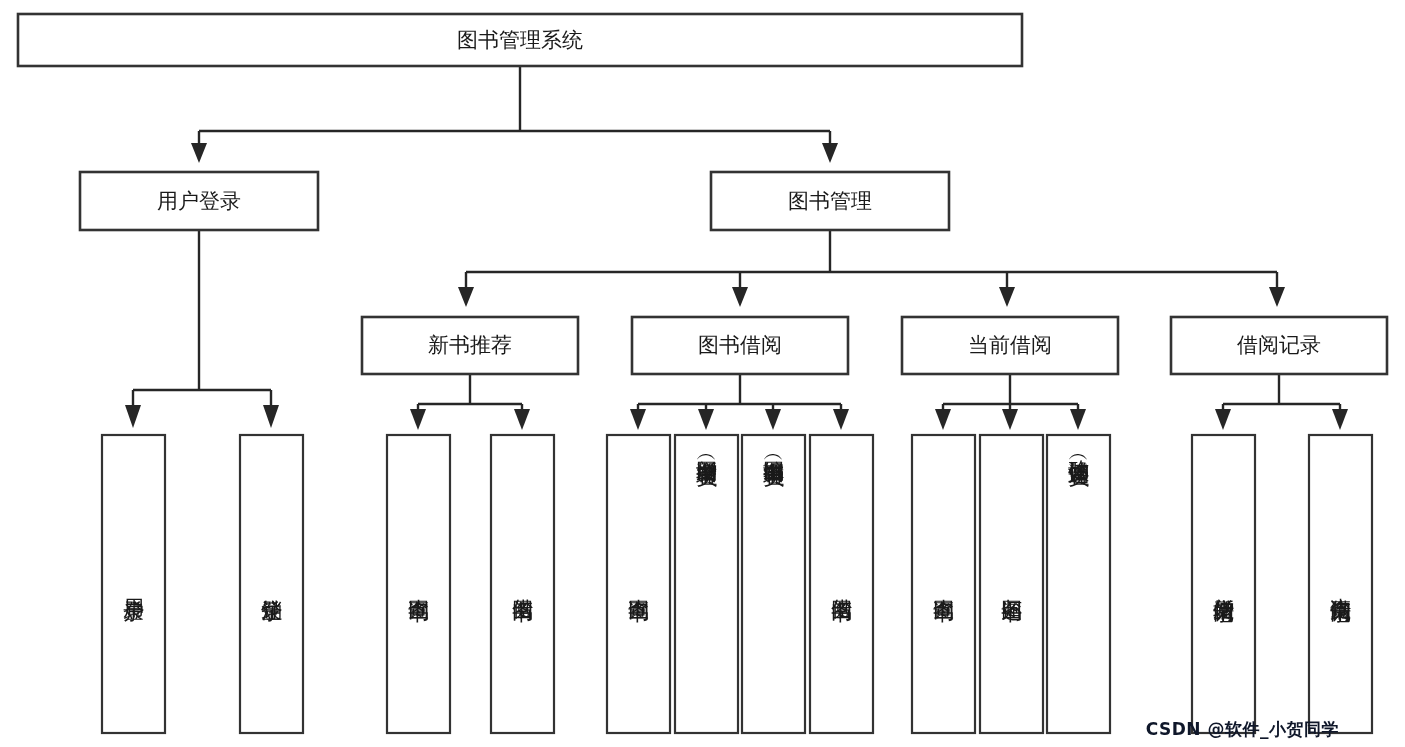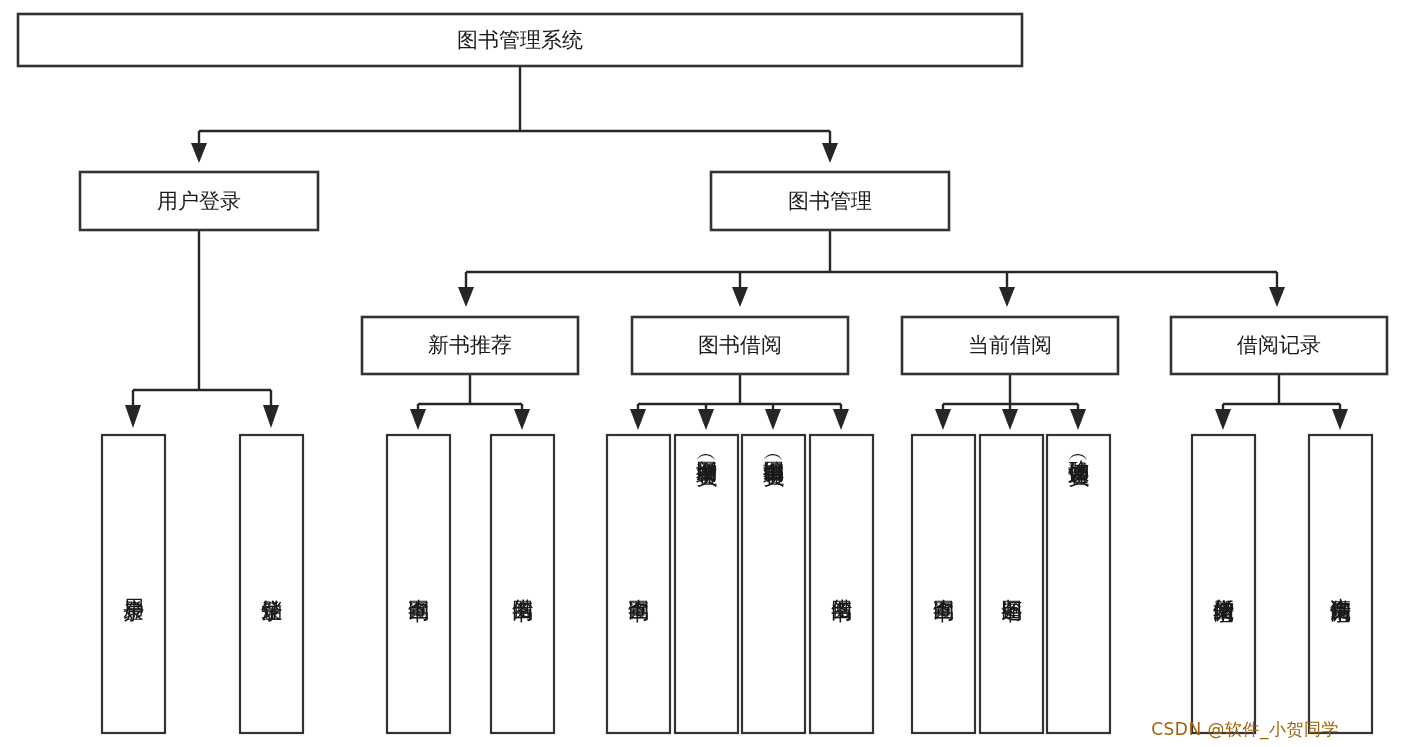--- a/index.html
+++ b/index.html
@@ -71,23 +71,24 @@
     letter-spacing: 1px;
     white-space: nowrap;
     text-align: center;
   }
   .watermark {
     position: absolute;
     right: 8px;
     bottom: 6px;
     font-family: "DejaVu Sans", "Liberation Sans", sans-serif;
     font-size: 17px;
-    color: #a16207;
+    color: #0f172a;
     white-space: nowrap;
     letter-spacing: 0.5px;
+    font-weight: bold;
   }
 </style>
 </head>
 <body>
 
 <div id="diagram-root">
 
   <svg class="diagram" viewBox="0 0 1405 747" xmlns="http://www.w3.org/2000/svg">
 
     <g>

